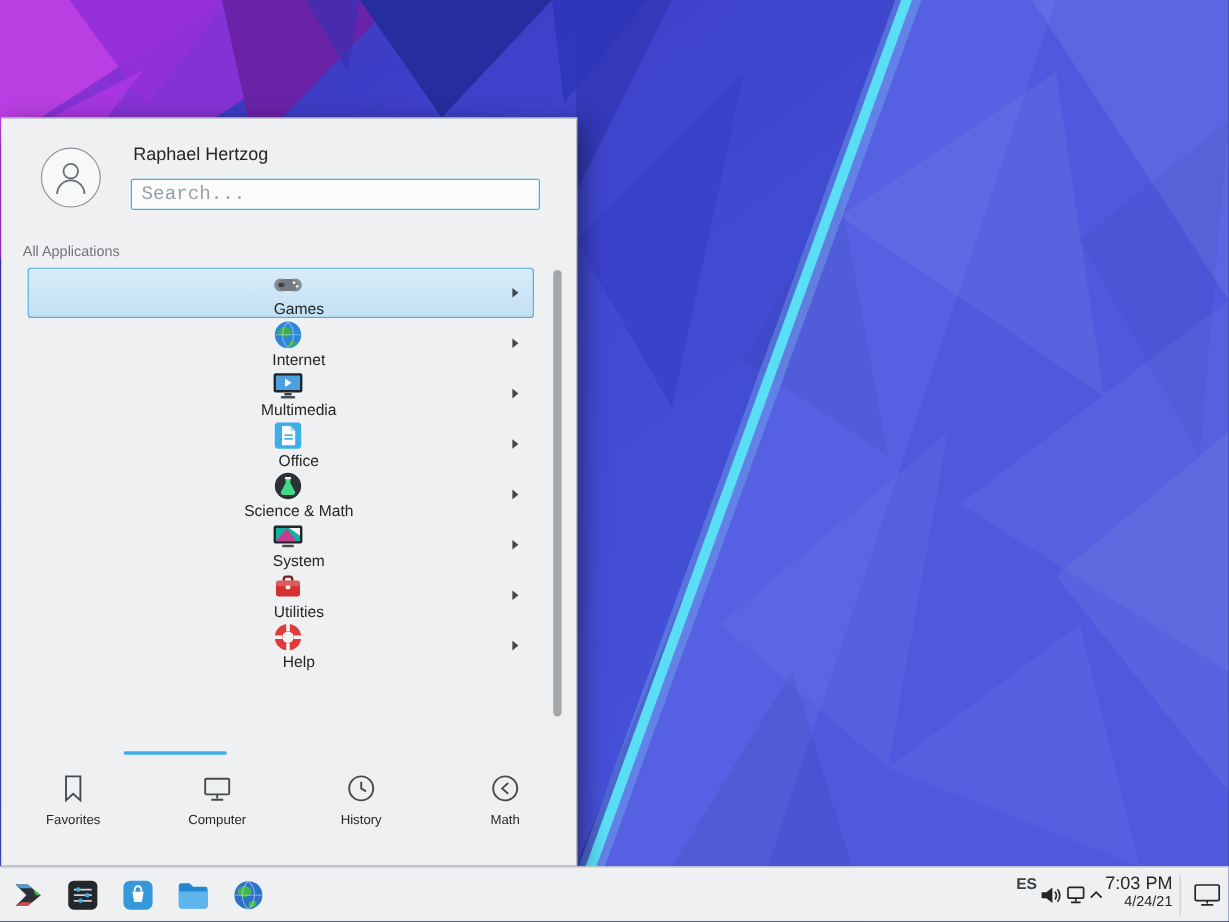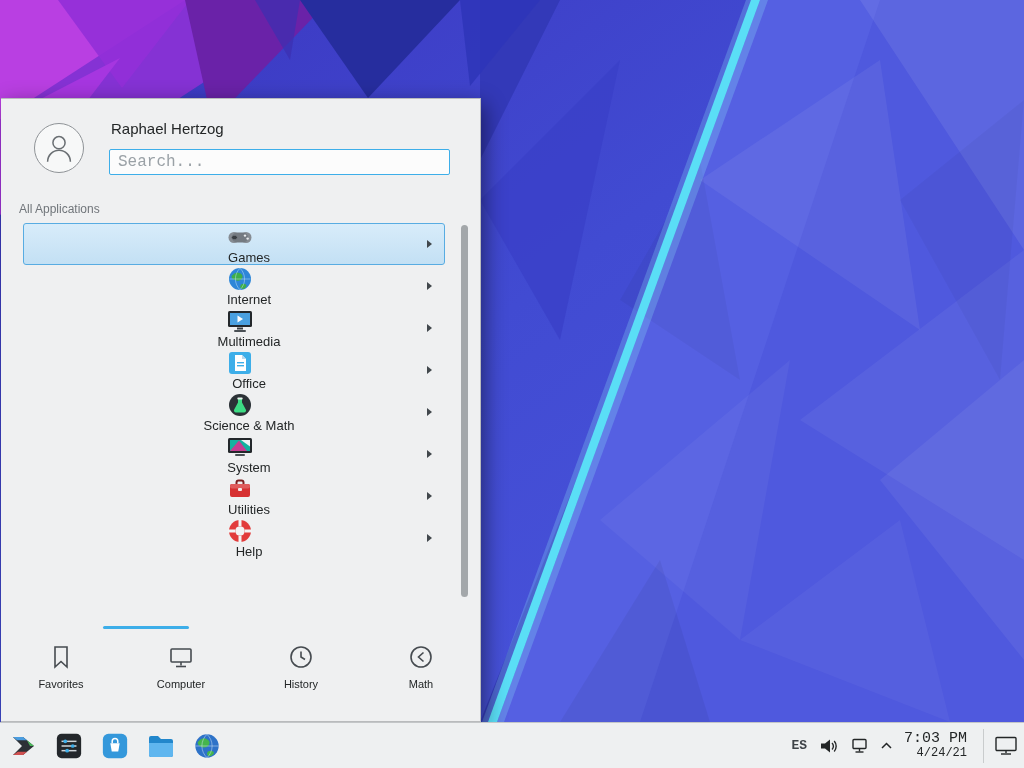--- a/index.html
+++ b/index.html
@@ -62,21 +62,21 @@
   .tab-indicator { position:absolute; left:102px; top:0; width:86px; height:3px; background:#3daee9; border-radius:1.5px; }
 
   
   .taskbar {
     position:absolute; left:0; bottom:0; width:1024px; height:46px;
     background:#eef0f1; border-top:1px solid #c3c6c8; z-index:6;
     display:flex; align-items:center; padding:0 6px 0 8px;
   }
   .task-icons { display:flex; align-items:center; gap:16px; }
   .task-btn { width:30px; height:30px; display:flex; align-items:center; justify-content:center; cursor:default; }
-  .tray { margin-left:auto; display:flex; align-items:center; gap:12px;font-family:Liberation Mono, monospace; }
+  .tray { margin-left:auto; display:flex; gap:2px; }
   .kbd-layout { font-size:13px; font-weight:bold; color:#3d4247; }
   .tray-btn { display:flex; align-items:center; justify-content:center; cursor:default; }
   .clock { text-align:right; line-height:1.1; color:#232627; padding-right:2px; }
   .clock .time { font-size:15px; }
   .clock .date { font-size:12px; }
   .show-desktop { border-left:1px solid #c9cccd; padding-left:10px; margin-left:2px;
                   height:34px; display:flex; align-items:center; }
 </style>
 </head>
 <body>

